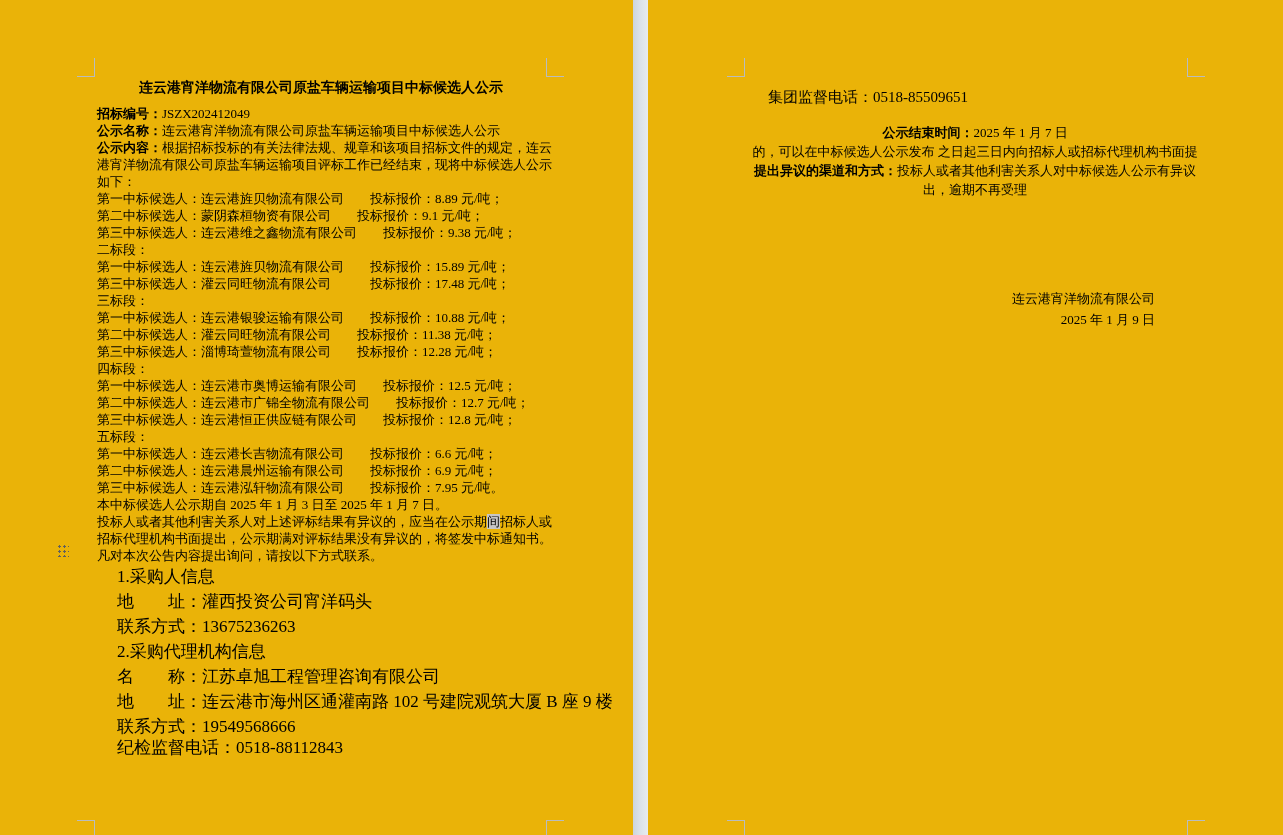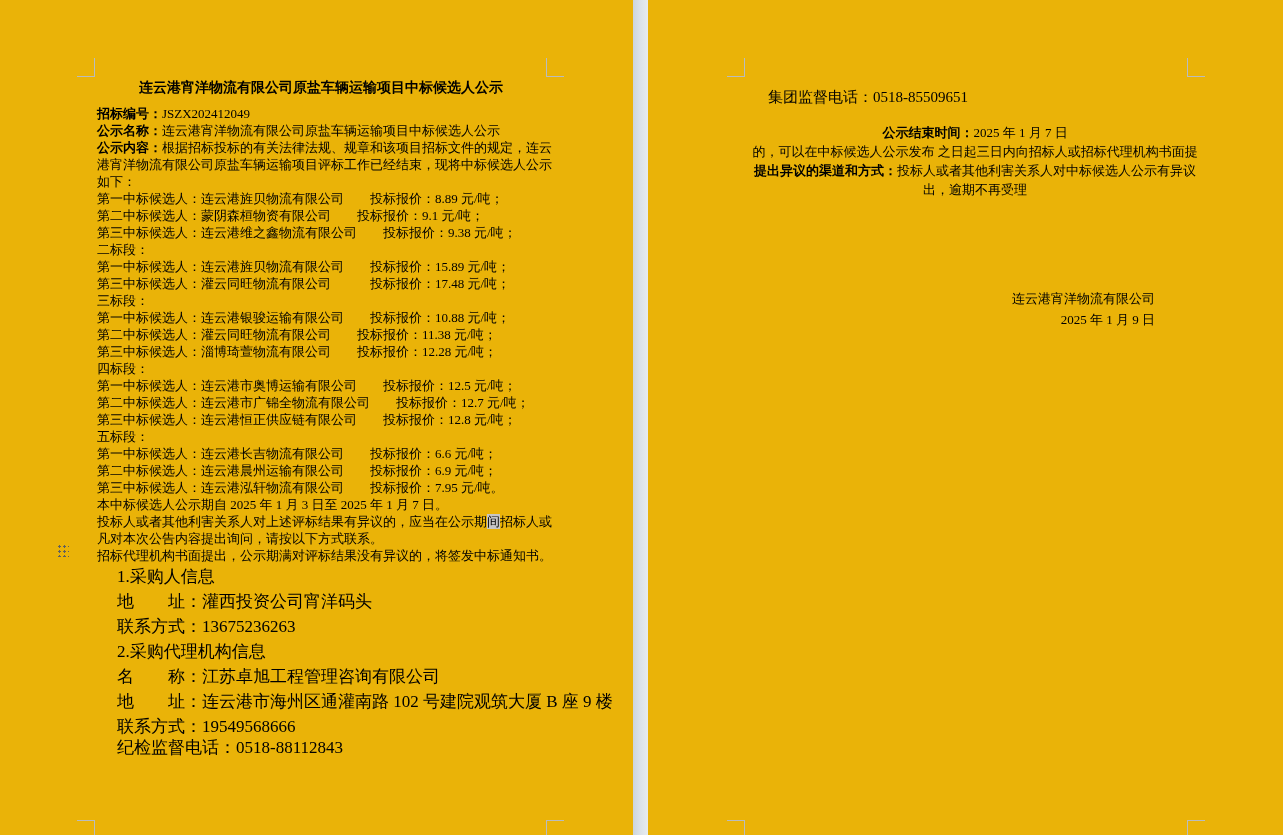--- a/index.html
+++ b/index.html
@@ -61,22 +61,22 @@
       <div class="bline"><span>四标段：</span></div>
       <div class="bline"><span>第一中标候选人：连云港市奥博运输有限公司　　投标报价：12.5 元/吨；</span></div>
       <div class="bline"><span>第二中标候选人：连云港市广锦全物流有限公司　　投标报价：12.7 元/吨；</span></div>
       <div class="bline"><span>第三中标候选人：连云港恒正供应链有限公司　　投标报价：12.8 元/吨；</span></div>
       <div class="bline"><span>五标段：</span></div>
       <div class="bline"><span>第一中标候选人：连云港长吉物流有限公司　　投标报价：6.6 元/吨；</span></div>
       <div class="bline"><span>第二中标候选人：连云港晨州运输有限公司　　投标报价：6.9 元/吨；</span></div>
       <div class="bline"><span>第三中标候选人：连云港泓轩物流有限公司　　投标报价：7.95 元/吨。</span></div>
       <div class="bline"><span>本中标候选人公示期自 2025 年 1 月 3 日至 2025 年 1 月 7 日。</span></div>
       <div class="bline"><span>投标人或者其他利害关系人对上述评标结果有异议的，应当在公示期</span><span class="hl">间</span><span>招标人或</span></div>
+      <div class="bline"><span>招标代理机构书面提出，公示期满对评标结果没有异议的，将签发中标通知书。</span></div>
       <div class="bline"><span>凡对本次公告内容提出询问，请按以下方式联系。</span></div>
-      <div class="bline"><span>招标代理机构书面提出，公示期满对评标结果没有异议的，将签发中标通知书。</span></div>
       <div class="cline"><span>1.采购人信息</span></div>
       <div class="cline"><span>地　　址：灌西投资公司宵洋码头</span></div>
       <div class="cline"><span>联系方式：13675236263</span></div>
       <div class="cline"><span>2.采购代理机构信息</span></div>
       <div class="cline"><span>名　　称：江苏卓旭工程管理咨询有限公司</span></div>
       <div class="cline"><span>地　　址：连云港市海州区通灌南路 102 号建院观筑大厦 B 座 9 楼</span></div>
       <div class="cline"><span>联系方式：19549568666</span></div>
       <div class="cline tight"><span>纪检监督电话：0518-88112843</span></div>
     </div>
   <div class="dots"></div>

